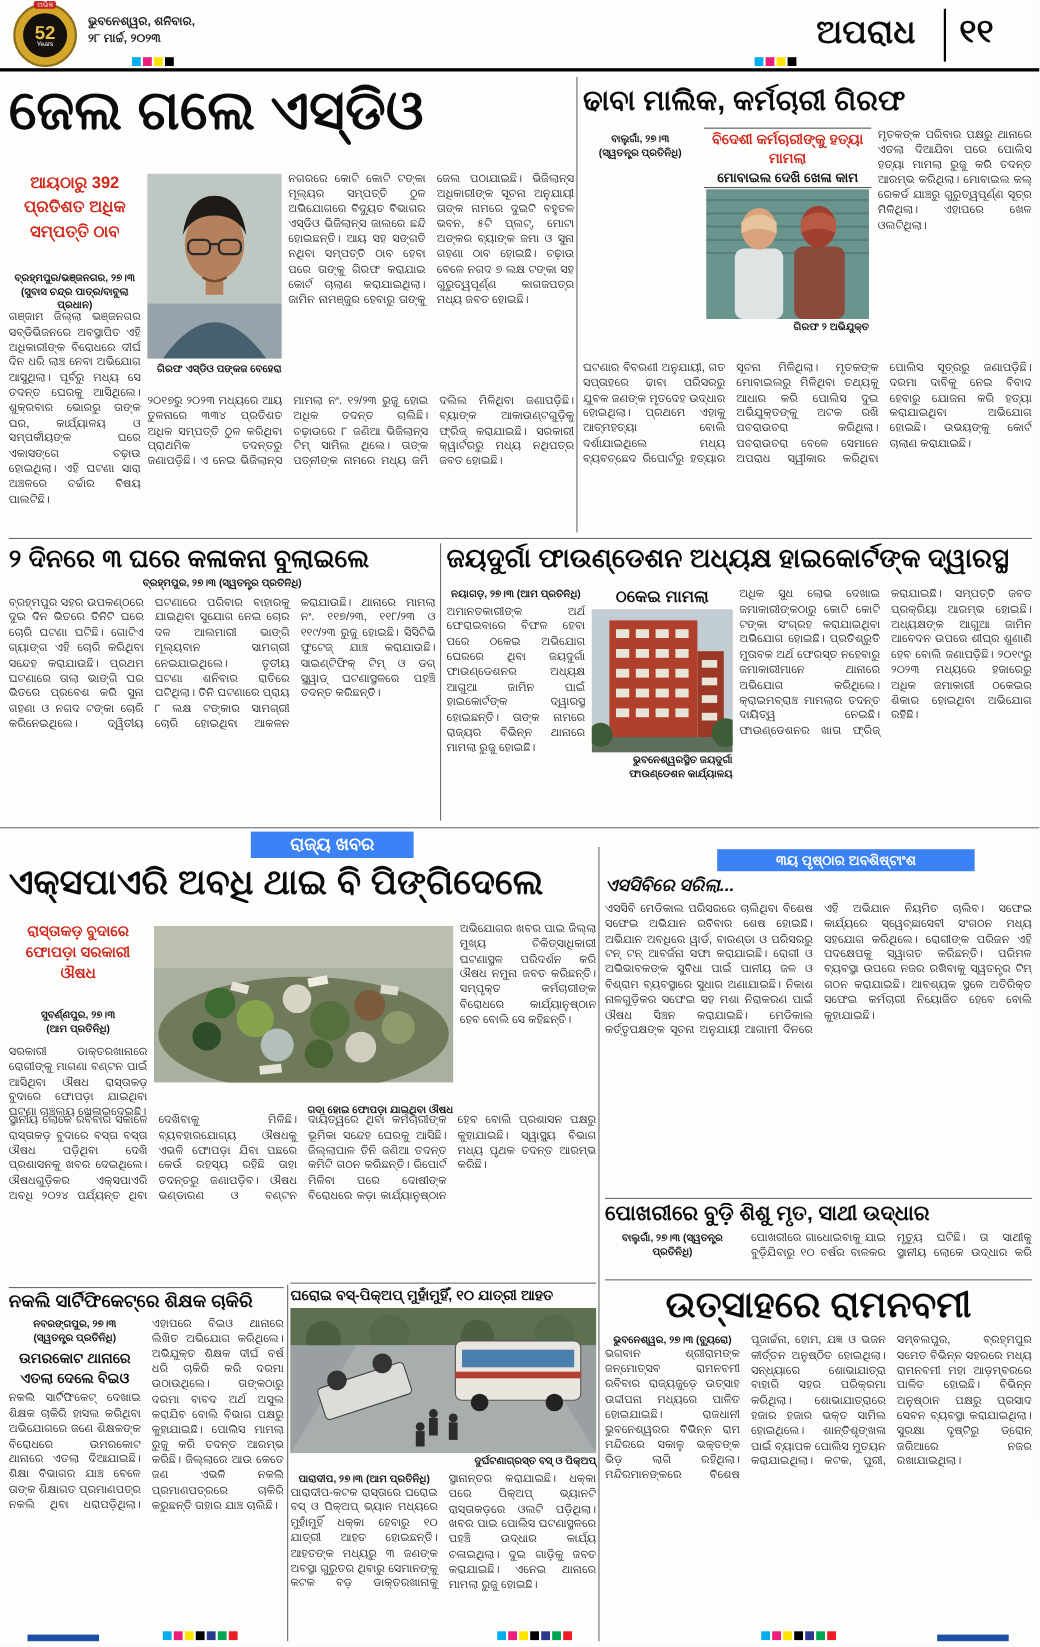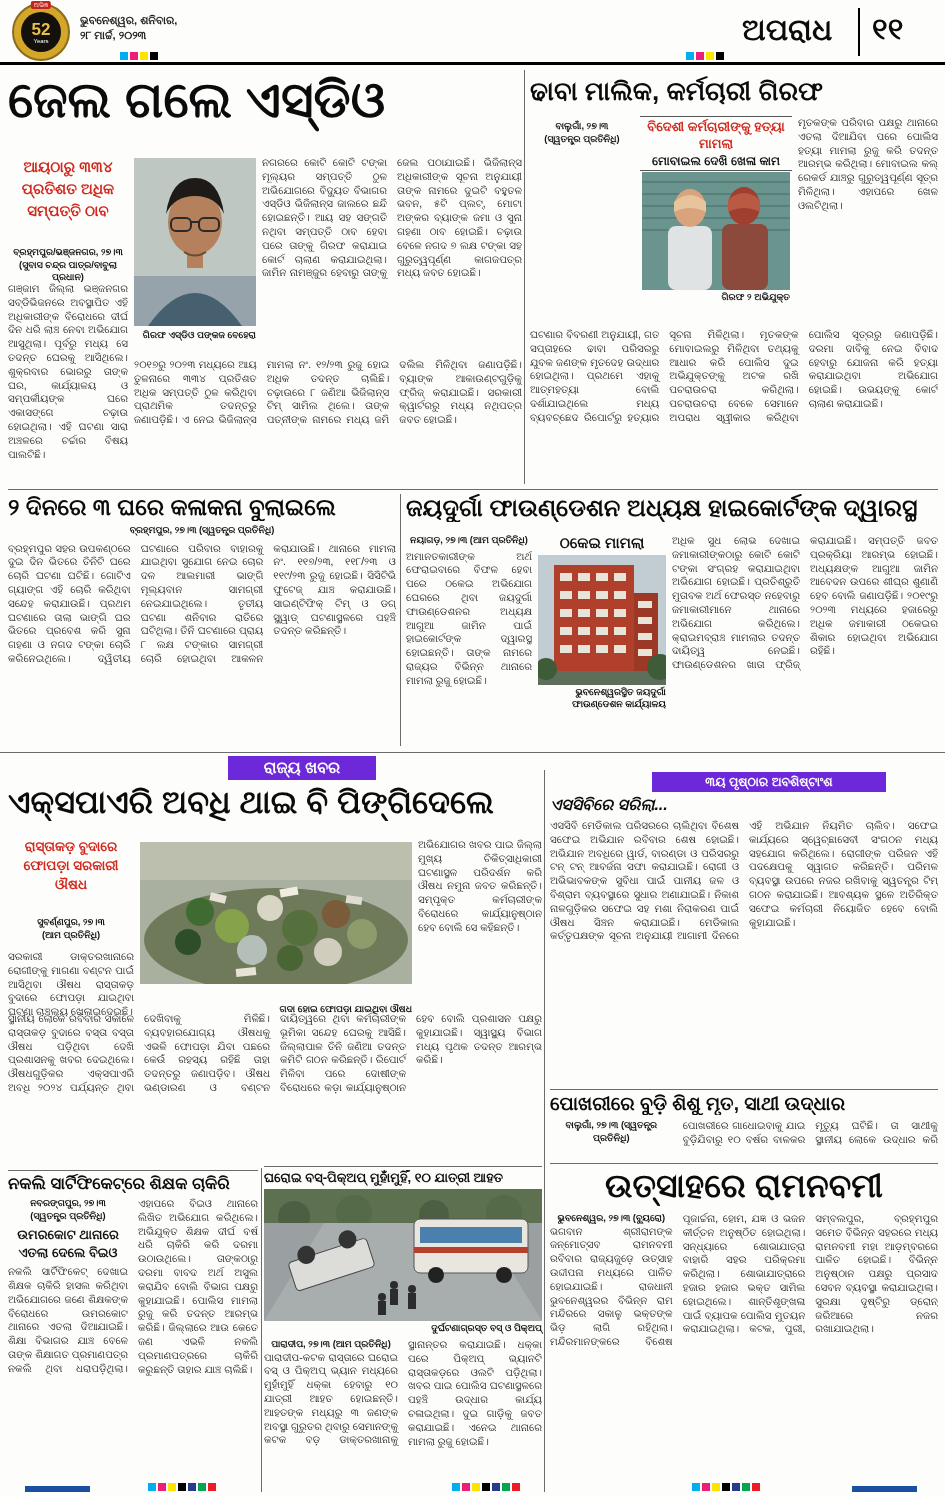--- a/index.html
+++ b/index.html
@@ -10,21 +10,21 @@
   .body-text{font-size:10.3px;line-height:1.34;text-align:justify;color:#1d1d1d;}
   .clip{overflow:hidden;}
   .cols2{column-count:2;column-gap:10px;}
   .cols3{column-count:3;column-gap:10px;}
   .cols4{column-count:4;column-gap:10px;}
   .byline{font-size:9.3px;font-weight:700;text-align:center;line-height:1.35;color:#111;}
   .kicker{color:#d0281c;font-weight:700;text-align:center;}
   .caption{font-size:9.3px;font-weight:700;text-align:right;color:#111;}
   .vrule{background:#6b6b6b;width:1px;}
   .hrule{background:#6b6b6b;height:1px;}
-  .banner{background:#6d28d9;color:#fff;font-weight:700;display:flex;align-items:center;justify-content:center;}
+  .banner{background:#3b82f6;color:#fff;font-weight:700;display:flex;align-items:center;justify-content:center;}
   .regmarks{display:flex;gap:2px;}
   .regmarks span{width:8px;height:8px;display:block;}
   .photo{display:block;background:#ccc;}
 </style>
 </head>
 <body>
 
 <div class="page">
 
   <header>
@@ -57,21 +57,21 @@
       <span style="background:#00adee;"></span>
         <span style="background:#ec1e79;"></span>
         <span style="background:#ffe400;"></span>
         <span style="background:#000;"></span>
     </div>
     <div class="abs" style="left:0;top:62px;width:945px;height:3px;background:#000;"></div>
   </header>
 
   <section class="abs" style="left:8px;top:68px;width:514px;height:418px;">
     <h1 class="hl" style="font-size:50px;line-height:1.3;">ଜେଲ ଗଲେ ଏସ୍‌ଡିଓ</h1>
-    <div class="abs kicker" style="left:0;top:88px;width:120px;font-size:15px;line-height:1.45;">ଆୟଠାରୁ ୩୩୪ ପ୍ରତିଶତ ଅଧିକ ସମ୍ପତ୍ତି ଠାବ</div>
+    <div class="abs kicker" style="left:0;top:88px;width:120px;font-size:15px;line-height:1.45;">ଆୟଠାରୁ 392 ପ୍ରତିଶତ ଅଧିକ ସମ୍ପତ୍ତି ଠାବ</div>
     <div class="abs byline" style="left:0;top:178px;width:120px;">
       <div>ବ୍ରହ୍ମପୁର/ଭଞ୍ଜନଗର, ୨୭।୩</div>
       <div>(ସୁବାସ ଚନ୍ଦ୍ର ପାତ୍ର/ବାବୁଲା ପ୍ରଧାନ)</div>
     </div>
     <div class="abs body-text clip" style="left:0;top:214px;width:120px;height:200px;">ଗଞ୍ଜାମ ଜିଲ୍ଲା ଭଞ୍ଜନଗର ସବ୍‌ଡିଭିଜନରେ ଅବସ୍ଥାପିତ ଏହି ଅଧିକାରୀଙ୍କ ବିରୋଧରେ ଦୀର୍ଘ ଦିନ ଧରି ଲାଞ୍ଚ ନେବା ଅଭିଯୋଗ ଆସୁଥିଲା। ପୂର୍ବରୁ ମଧ୍ୟ ସେ ତଦନ୍ତ ଘେରକୁ ଆସିଥିଲେ। ଶୁକ୍ରବାର ଭୋରରୁ ତାଙ୍କ ଘର, କାର୍ଯ୍ୟାଳୟ ଓ ସମ୍ପର୍କୀୟଙ୍କ ଘରେ ଏକାସଙ୍ଗେ ଚଢ଼ାଉ ହୋଇଥିଲା। ଏହି ଘଟଣା ସାରା ଅଞ୍ଚଳରେ ଚର୍ଚ୍ଚାର ବିଷୟ ପାଲଟିଛି।</div>
 
     <svg class="abs photo" style="left:126px;top:90px;" width="122" height="168" viewBox="0 0 122 168">
       <rect width="122" height="168" fill="#bfc7c2"></rect>
       <rect y="118" width="122" height="50" fill="#96a3aa"></rect>
       <path d="M14 168 q47 -66 94 0 z" fill="#46606f"></path>

